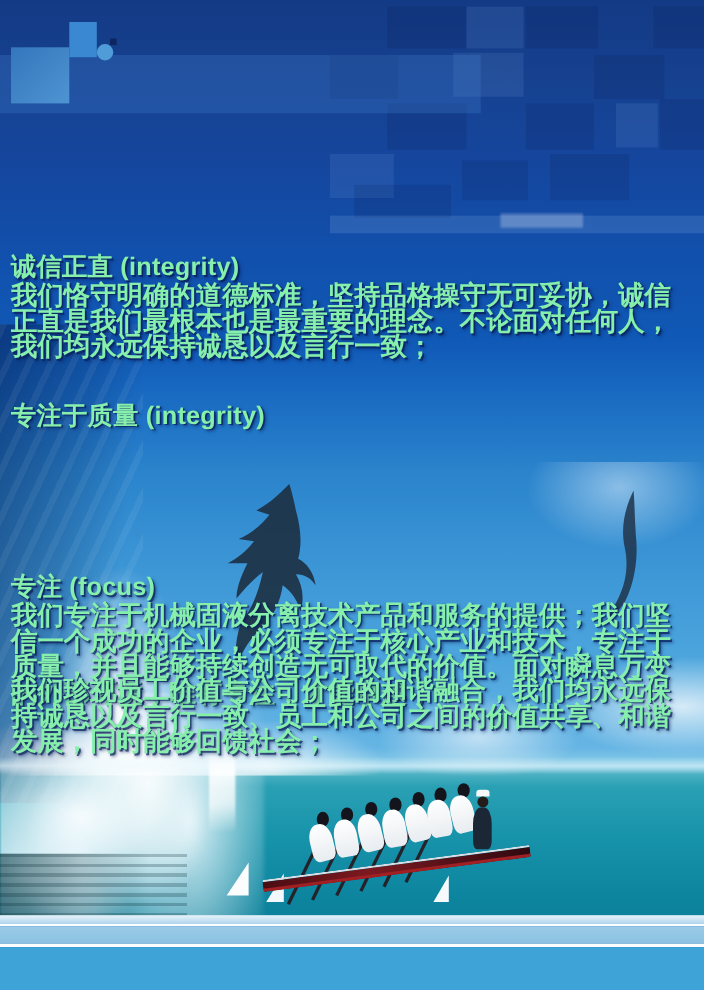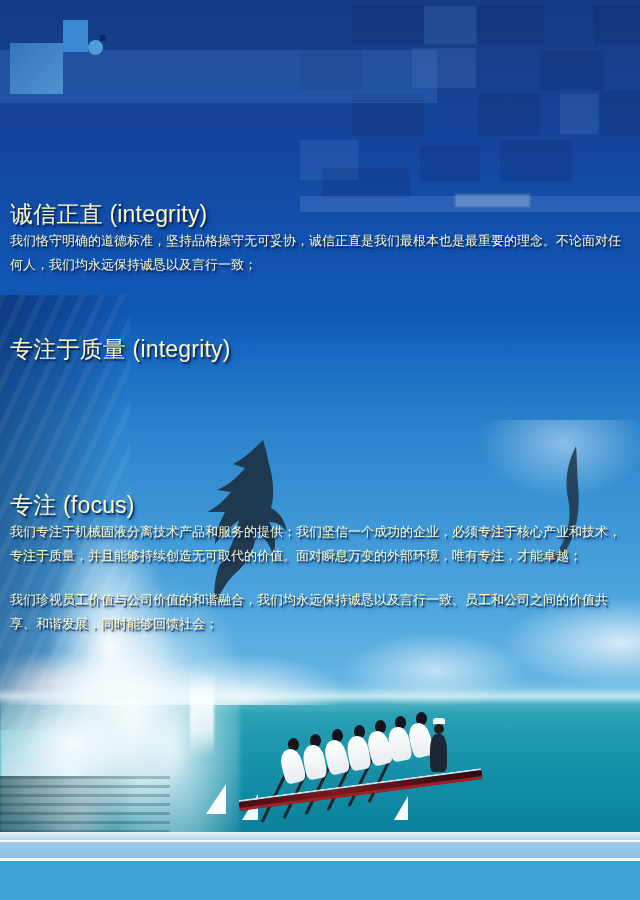--- a/index.html
+++ b/index.html
@@ -78,27 +78,27 @@
     font-family:"DejaVu Serif","Liberation Serif",serif;
     font-size:38px;line-height:44px;letter-spacing:1px;
     text-shadow:2px 3px 3px rgba(0,10,40,.6);
   }
   .title-en{
     position:absolute;left:204px;top:68px;color:#fff;font-weight:bold;
     font-size:25px;letter-spacing:0.5px;
     text-shadow:2px 2px 3px rgba(0,10,40,.6);
   }
   
-  .section{position:absolute;left:10px;width:623px;color:#fef9c3;font-weight:normal;}
+  .section{position:absolute;left:10px;width:623px;color:#86efac;font-weight:bold;margin-top:28px;}
   .section .heading{
     font-size:23px;line-height:26px;margin:0 0 2px 0;letter-spacing:.2px;
     text-shadow:1.5px 1.5px 0 rgba(8,30,88,.7), 2.5px 2.5px 3px rgba(8,30,88,.55);
   }
   .section .body{
-    font-size:13px;line-height:23.6px;
+    font-size:24px;line-height:23.6px;
     text-shadow:1.5px 1.5px 0 rgba(8,30,88,.7), 2.5px 2.5px 3px rgba(8,30,88,.55);
   }
   .s1{top:201px;} .s2{top:336px;} .s3{top:492px;} .s4{top:588px;}
   
   .eagle-left{position:absolute;left:185px;top:438px;width:130px;height:175px;}
   .eagle-right{position:absolute;left:542px;top:446px;width:62px;height:128px;}
   
   .boat-scene{position:absolute;left:198px;top:688px;width:292px;height:147px;}
   .hull{
     position:absolute;left:40px;top:96px;width:245px;height:9px;

